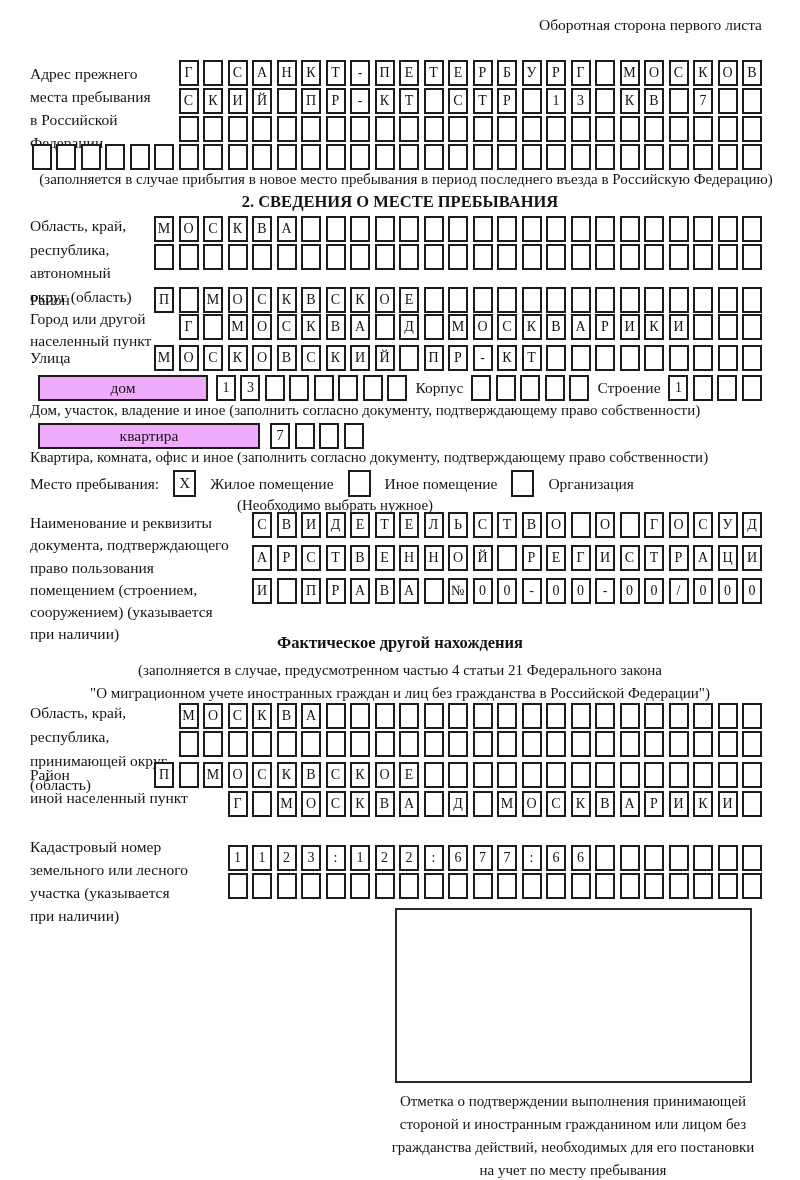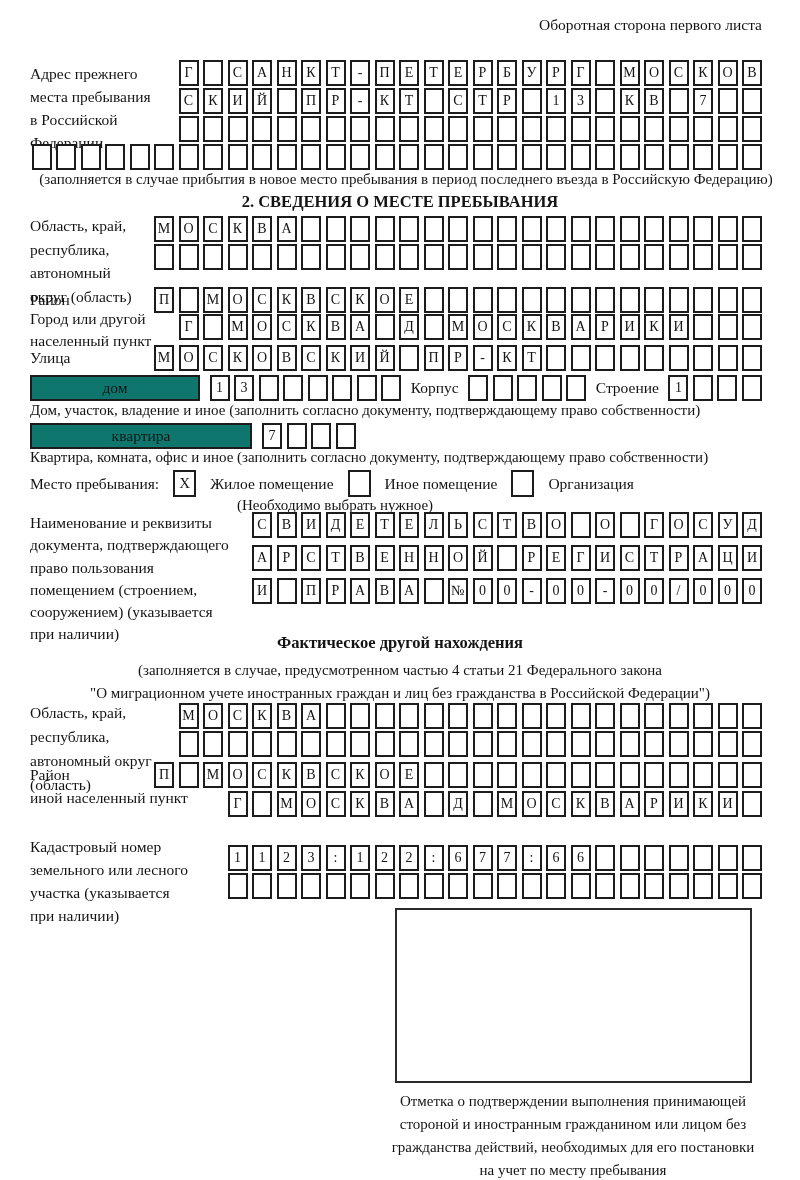--- a/index.html
+++ b/index.html
@@ -10,22 +10,22 @@
   .label{font-size:15.5px;}
   .lines .ln{white-space:nowrap;}
   .note{font-size:15px;}
   .center{text-align:center;}
   .right{text-align:right;}
   .title{font-size:16.5px;font-weight:bold;}
   .cellrow{display:flex;gap:4.5px;}
   .cell{width:20px;height:26px;box-sizing:border-box;border:2px solid #1c1c1c;background:#fff;
         display:flex;align-items:center;justify-content:center;
         font-size:14px;line-height:1;flex:0 0 auto;}
-  .fieldbox{height:26px;box-sizing:border-box;border:2px solid #1c1c1c;background:#0f766e;
-        display:flex;align-items:center;justify-content:center;font-size:15.5px;flex:0 0 auto;}
+  .fieldbox{height:26px;box-sizing:border-box;border:2px solid #1c1c1c;background:#f0abfc;
+        display:flex;align-items:center;justify-content:center;font-size:15.5px;flex:0 0 auto;margin-left:8px;}
   .hrow{display:flex;align-items:center;justify-content:space-between;}
   .krow{display:flex;align-items:center;gap:10px;}
   .chk{width:23px;height:27px;box-sizing:border-box;border:2px solid #1c1c1c;background:#fff;
         display:flex;align-items:center;justify-content:center;font-size:15px;flex:0 0 auto;}
   .mrow{display:flex;align-items:center;gap:14px;font-size:15.5px;}
   .stampbox{box-sizing:border-box;border:2px solid #2a2a2a;background:#fff;}
   .caption{font-size:15px;line-height:23px;}
 </style>
 </head>
 <body>
@@ -436,21 +436,21 @@
 
   <div class="abs title center" style="top:633px;left:0;width:800px;">Фактическое другой нахождения</div>
   <div class="abs note center lines" style="top:659px;left:0;width:800px;line-height:23px;">
       <div class="ln">(заполняется в случае, предусмотренном частью 4 статьи 21 Федерального закона</div>
       <div class="ln">"О миграционном учете иностранных граждан и лиц без гражданства в Российской Федерации")</div>
     </div>
 
   <div class="abs label lines" style="left:30px;top:701px;line-height:24px;">
       <div class="ln">Область, край,</div>
       <div class="ln">республика,</div>
-      <div class="ln">автономный округ</div>
+      <div class="ln">принимающей округ</div>
       <div class="ln">(область)</div>
     </div>
   <div class="abs cellrow" style="top:703px;right:38px;">
       <span class="cell">М</span>
       <span class="cell">О</span>
       <span class="cell">С</span>
       <span class="cell">К</span>
       <span class="cell">В</span>
       <span class="cell">А</span>
       <span class="cell"></span>

